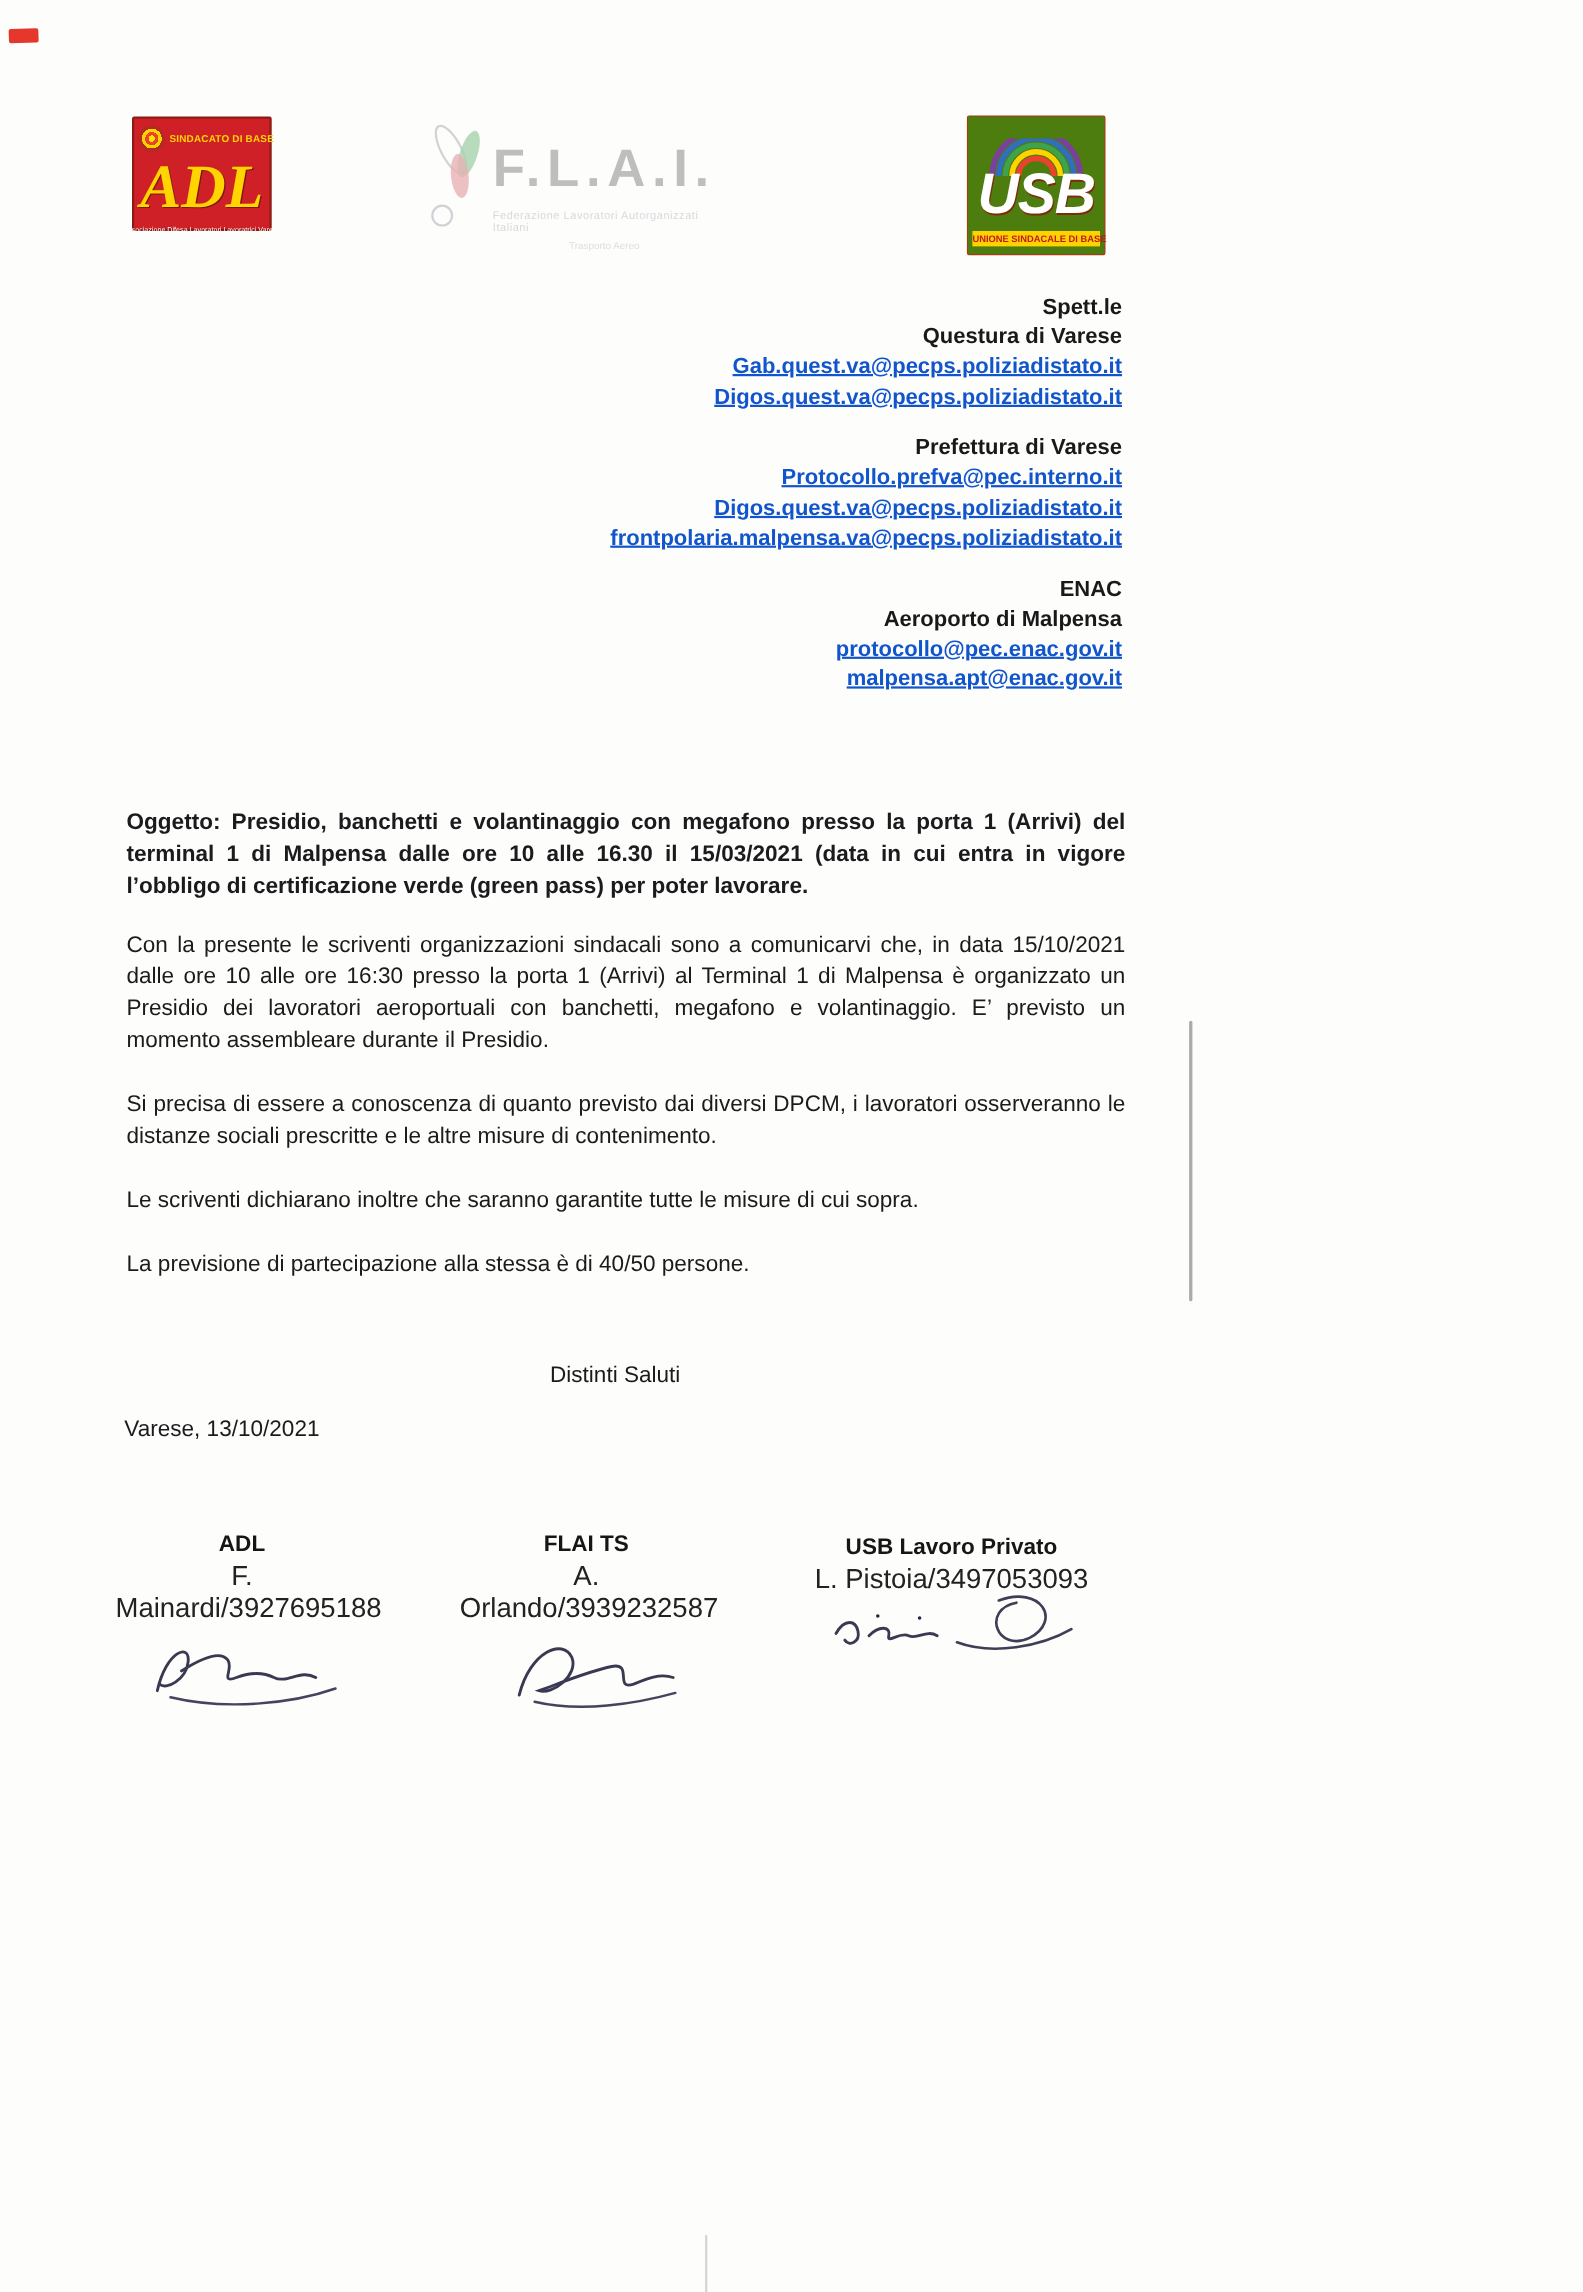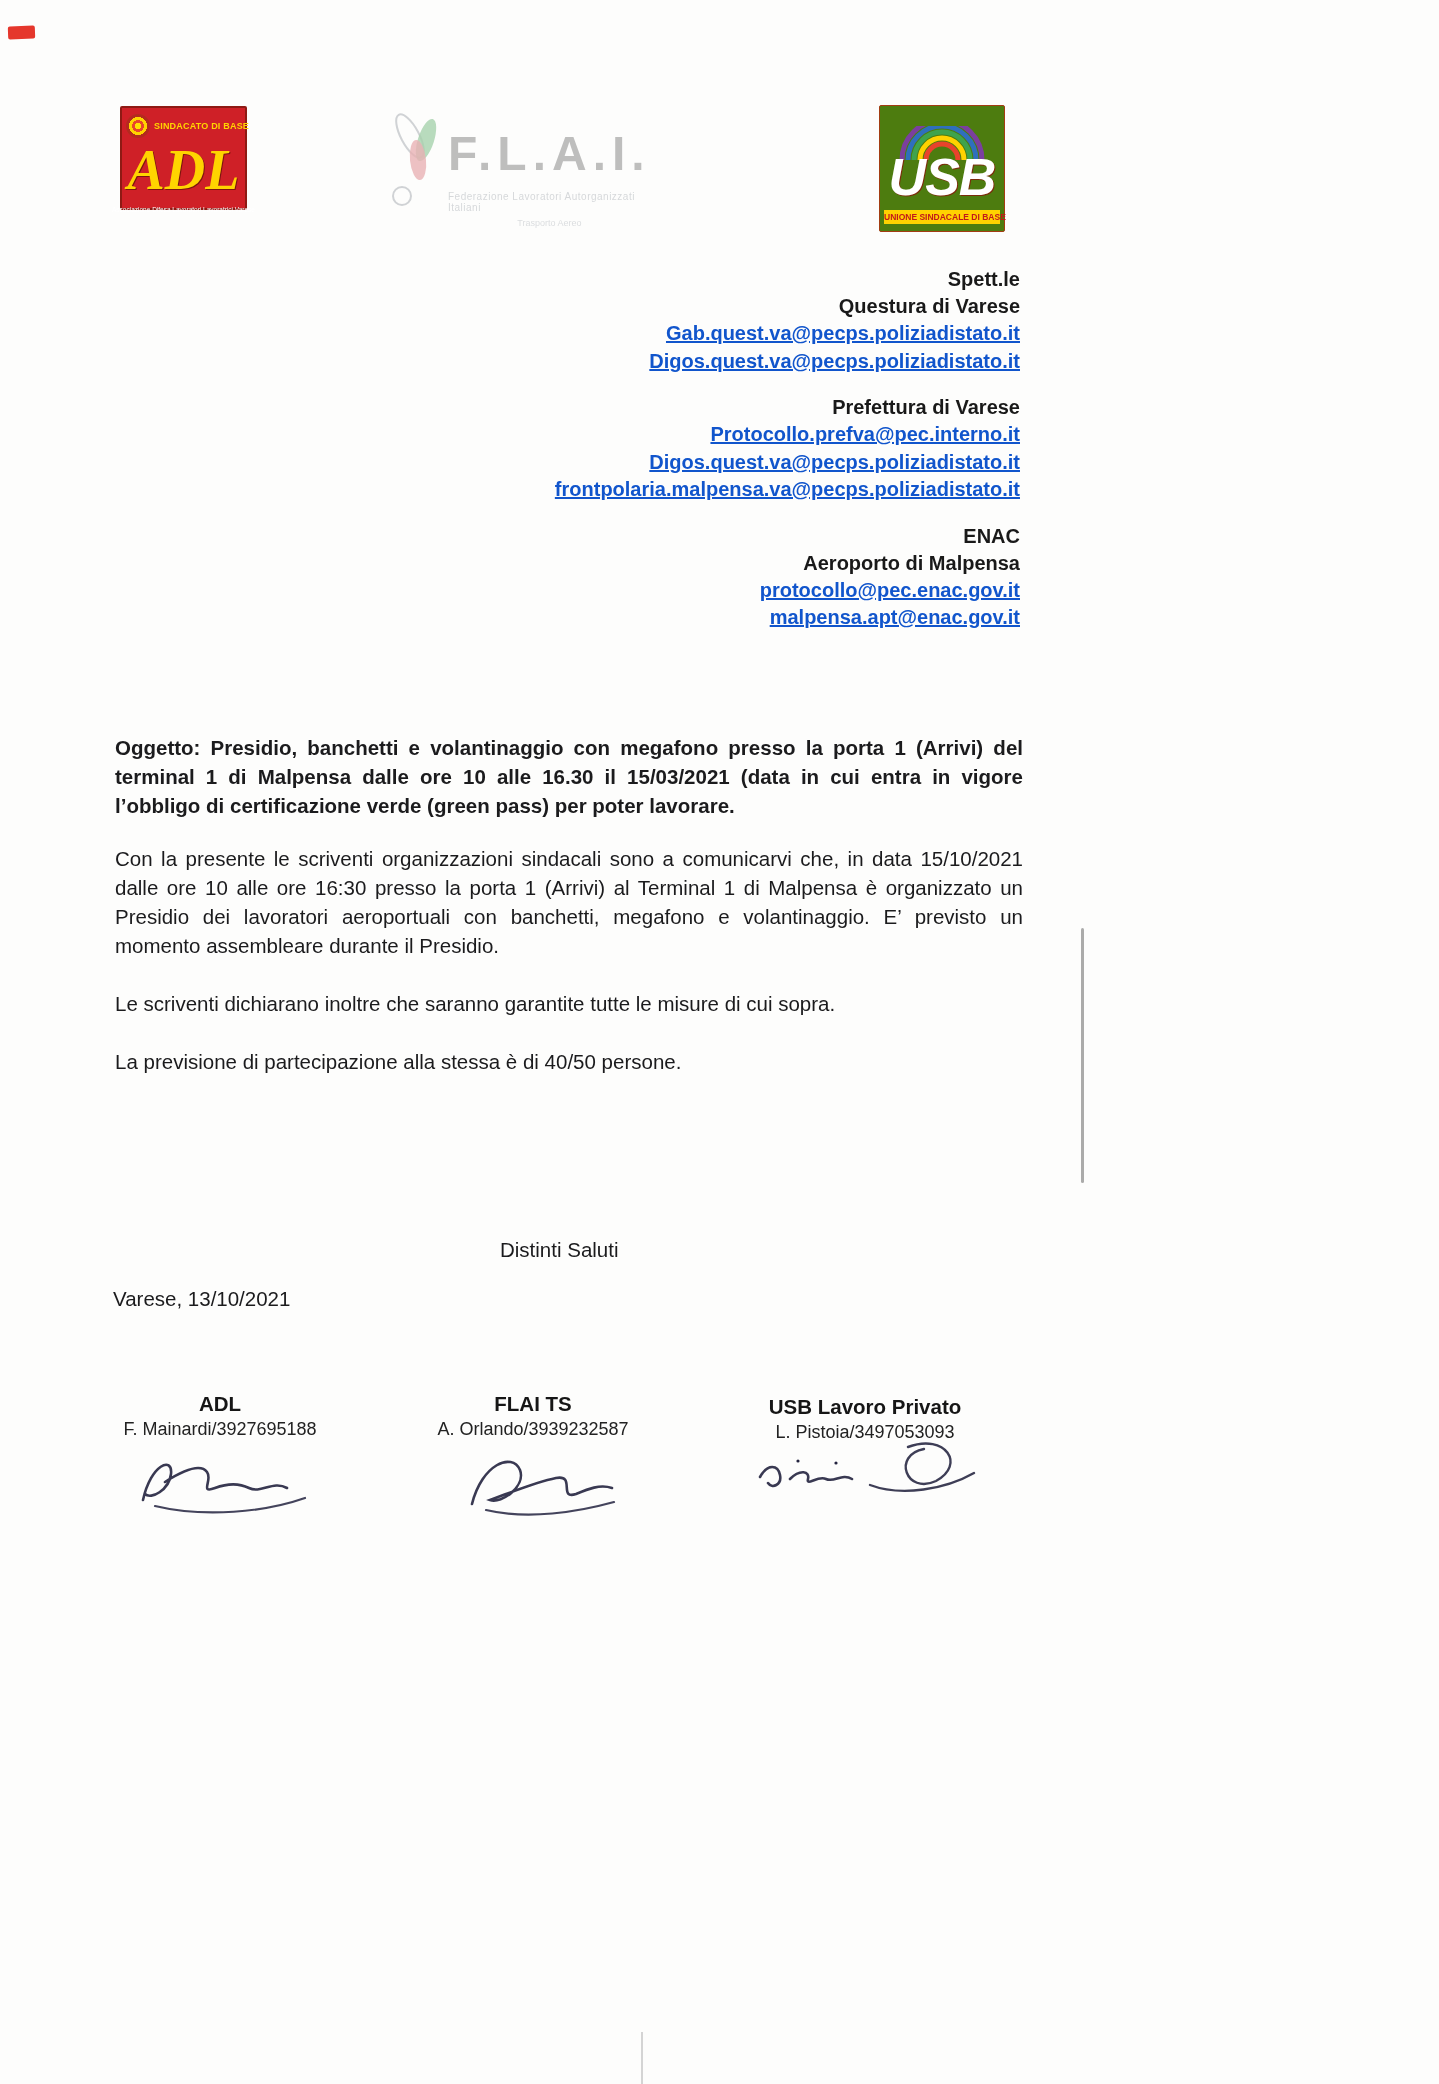--- a/index.html
+++ b/index.html
@@ -67,21 +67,21 @@
 
   .closing { position:absolute; left:500px; top:1238px; font-size:20.5px; color:#1b1b1d; }
   .place-date { position:absolute; left:113px; top:1287px; font-size:20.5px; color:#1b1b1d; }
 
   
   .sig-col { position:absolute; text-align:center; }
   .sig-adl { left:105px; top:1392px; width:230px; }
   .sig-flai { left:418px; top:1392px; width:230px; }
   .sig-usb { left:735px; top:1395px; width:260px; }
   .sig-org { font-weight:700; font-size:20.5px; color:#161616; }
-  .sig-person { font-size:18px; margin-top:3px; color:#222; }
+  .sig-person { font-size:25px; margin-top:3px; color:#222; }
   .sig-svg { display:block; margin:2px auto 0; }
   .sig-usb .sig-svg { margin-top:-26px; }
 </style>
 </head>
 <body>
 
 <div class="page">
 
   <div class="artifact-red"></div>
   <div class="artifact-line-right"></div>
@@ -139,20 +139,21 @@
       <div class="r-title">ENAC</div>
       <div class="r-title">Aeroporto di Malpensa</div>
       <a href="#" class="r-email">protocollo@pec.enac.gov.it</a>
       <a href="#" class="r-email">malpensa.apt@enac.gov.it</a>
     </div>
   </div>
 
   <div class="body-block">
     <p class="subject">Oggetto: Presidio, banchetti e volantinaggio con megafono presso la porta 1 (Arrivi) del terminal 1 di Malpensa dalle ore 10 alle 16.30 il 15/03/2021 (data in cui entra in vigore l’obbligo di certificazione verde (green pass) per poter lavorare.</p>
     <p>Con la presente le scriventi organizzazioni sindacali sono a comunicarvi che, in data 15/10/2021 dalle ore 10 alle ore 16:30 presso la porta 1 (Arrivi) al Terminal 1 di Malpensa è organizzato un Presidio dei lavoratori aeroportuali con banchetti, megafono e volantinaggio. E’ previsto un momento assembleare durante il Presidio.</p>
+    <p>Si precisa di essere a conoscenza di quanto previsto dai diversi DPCM, i lavoratori osserveranno le distanze sociali prescritte e le altre misure di contenimento.</p>
     <p>Le scriventi dichiarano inoltre che saranno garantite tutte le misure di cui sopra.</p>
     <p>La previsione di partecipazione alla stessa è di 40/50 persone.</p>
   </div>
 
   <div class="closing">Distinti Saluti</div>
   <div class="place-date">Varese, 13/10/2021</div>
 
   <div class="sig-col sig-adl">
     <div class="sig-org">ADL</div>
     <div class="sig-person">F. Mainardi/3927695188</div>

